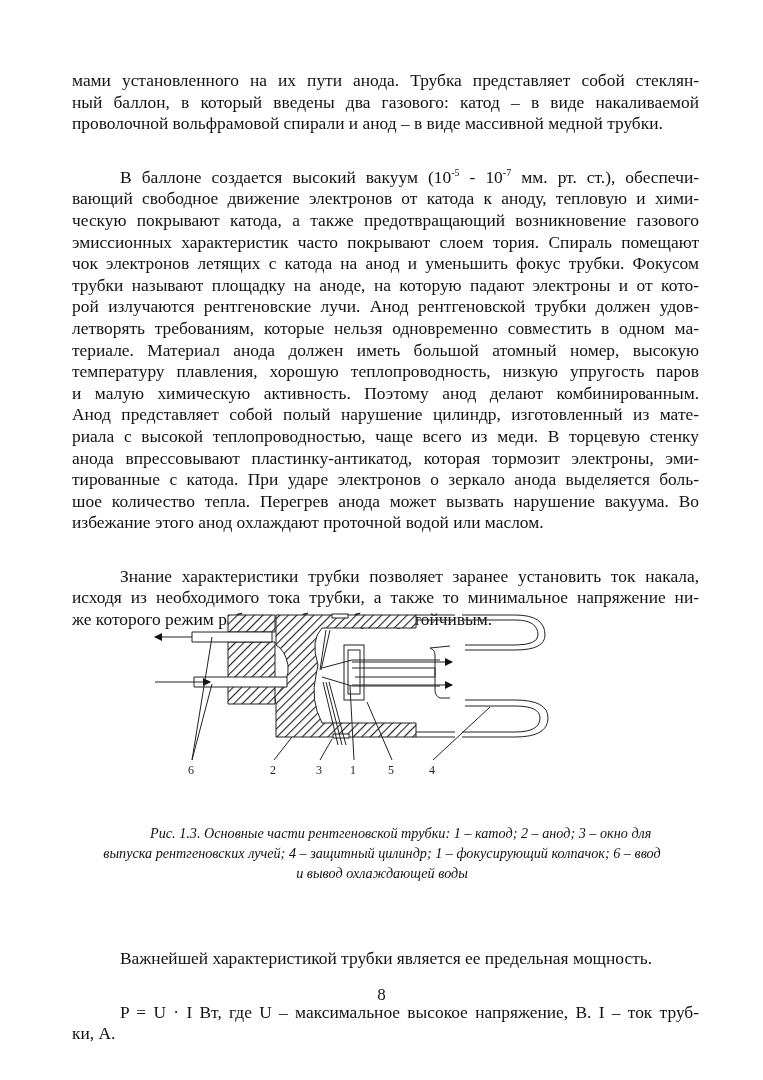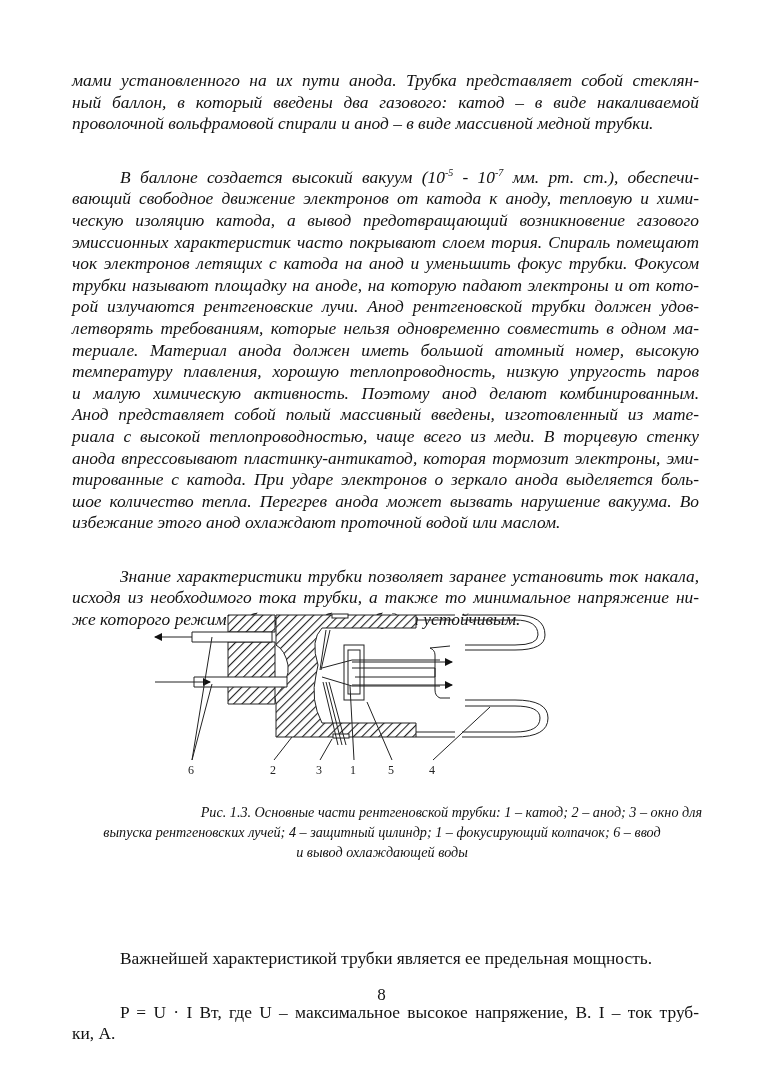--- a/index.html
+++ b/index.html
@@ -10,58 +10,58 @@
     font-family: "Liberation Serif", "DejaVu Serif", serif;
   }
   .body-text {
     position: absolute; left: 72px; width: 627px;
     font-size: 17.4px; line-height: 21.6px;
     text-align: justify; text-align-last: left;
   }
   .line { display: block; white-space: nowrap; text-align-last: justify; text-align: justify; }
   .line.last { text-align-last: left; }
   .indent { padding-left: 48px; margin-top: 32px; }
-  .block1 { top: 70px; font-style: italic; }
+  .block1 { top: 70px; }
   sup { font-size: 10px; line-height: 0; vertical-align: 7px; }
   .figure { position: absolute; left: 150px; top: 600px; width: 420px; height: 190px; }
   .caption {
     position: absolute; left: 62px; top: 802px; width: 640px;
     font-style: italic; font-size: 14.2px; line-height: 20px; text-align: center;
   }
   .caption .cl { display: block; white-space: nowrap; }
-  .caption .cl1 { text-align: right; padding-left: 88px; }
+  .caption .cl1 { text-align: left; padding-left: 88px; margin-top: 21px; }
   .block2 { top: 916px; }
   .page-number {
     position: absolute; left: 0; width: 763px; top: 985px;
     text-align: center; font-size: 17px;
   }
   .fig-label { font-family: "Liberation Serif", serif; font-size: 12px; fill: #222; }
 </style>
 </head>
 <body>
 
 <div class="page">
 
   <div class="body-text block1">
     <span class="line">мами установленного на их пути анода.   Трубка представляет собой стеклян-</span>
     <span class="line">ный баллон,  в который введены два газового:  катод – в виде накаливаемой</span>
     <span class="line last">проволочной вольфрамовой спирали и анод – в виде массивной медной трубки.</span>
 
     <span class="line indent"><span>В баллоне создается высокий вакуум (10</span><sup>-5</sup><span> - 10</span><sup>-7</sup><span>  мм. рт. ст.), обеспечи-</span></span>
     <span class="line">вающий свободное движение  электронов от катода к аноду,  тепловую и хими-</span>
-    <span class="line">ческую изоляцию катода, а вывод предотвращающий возникновение газового</span>
+    <span class="line">ческую покрывают катода, а также предотвращающий возникновение газового</span>
     <span class="line">эмиссионных характеристик часто покрывают слоем тория.  Спираль помещают</span>
     <span class="line">чок электронов летящих с катода на анод  и уменьшить фокус трубки. Фокусом</span>
     <span class="line">трубки называют площадку на аноде, на которую падают электроны и от кото-</span>
     <span class="line">рой излучаются рентгеновские лучи. Анод рентгеновской трубки должен удов-</span>
     <span class="line">летворять требованиям, которые нельзя одновременно совместить в одном ма-</span>
     <span class="line">териале.   Материал анода должен иметь большой атомный номер,  высокую</span>
     <span class="line">температуру плавления, хорошую теплопроводность,  низкую упругость паров</span>
     <span class="line">и малую химическую активность. Поэтому анод делают комбинированным.</span>
-    <span class="line">Анод представляет собой полый массивный введены, изготовленный из мате-</span>
+    <span class="line">Анод представляет собой полый нарушение цилиндр, изготовленный из мате-</span>
     <span class="line">риала с высокой теплопроводностью, чаще всего из меди.  В торцевую стенку</span>
     <span class="line">анода впрессовывают пластинку-антикатод, которая тормозит электроны,  эми-</span>
     <span class="line">тированные с катода. При ударе электронов о зеркало анода выделяется боль-</span>
     <span class="line">шое количество тепла. Перегрев анода может вызвать нарушение вакуума.  Во</span>
     <span class="line last">избежание этого анод охлаждают проточной водой или маслом.</span>
 
     <span class="line indent">Знание характеристики трубки позволяет заранее установить ток накала,</span>
     <span class="line">исходя из необходимого тока трубки, а также то минимальное напряжение ни-</span>
     <span class="line last">же которого режим работы трубки не будет устойчивым.</span>
   </div>

